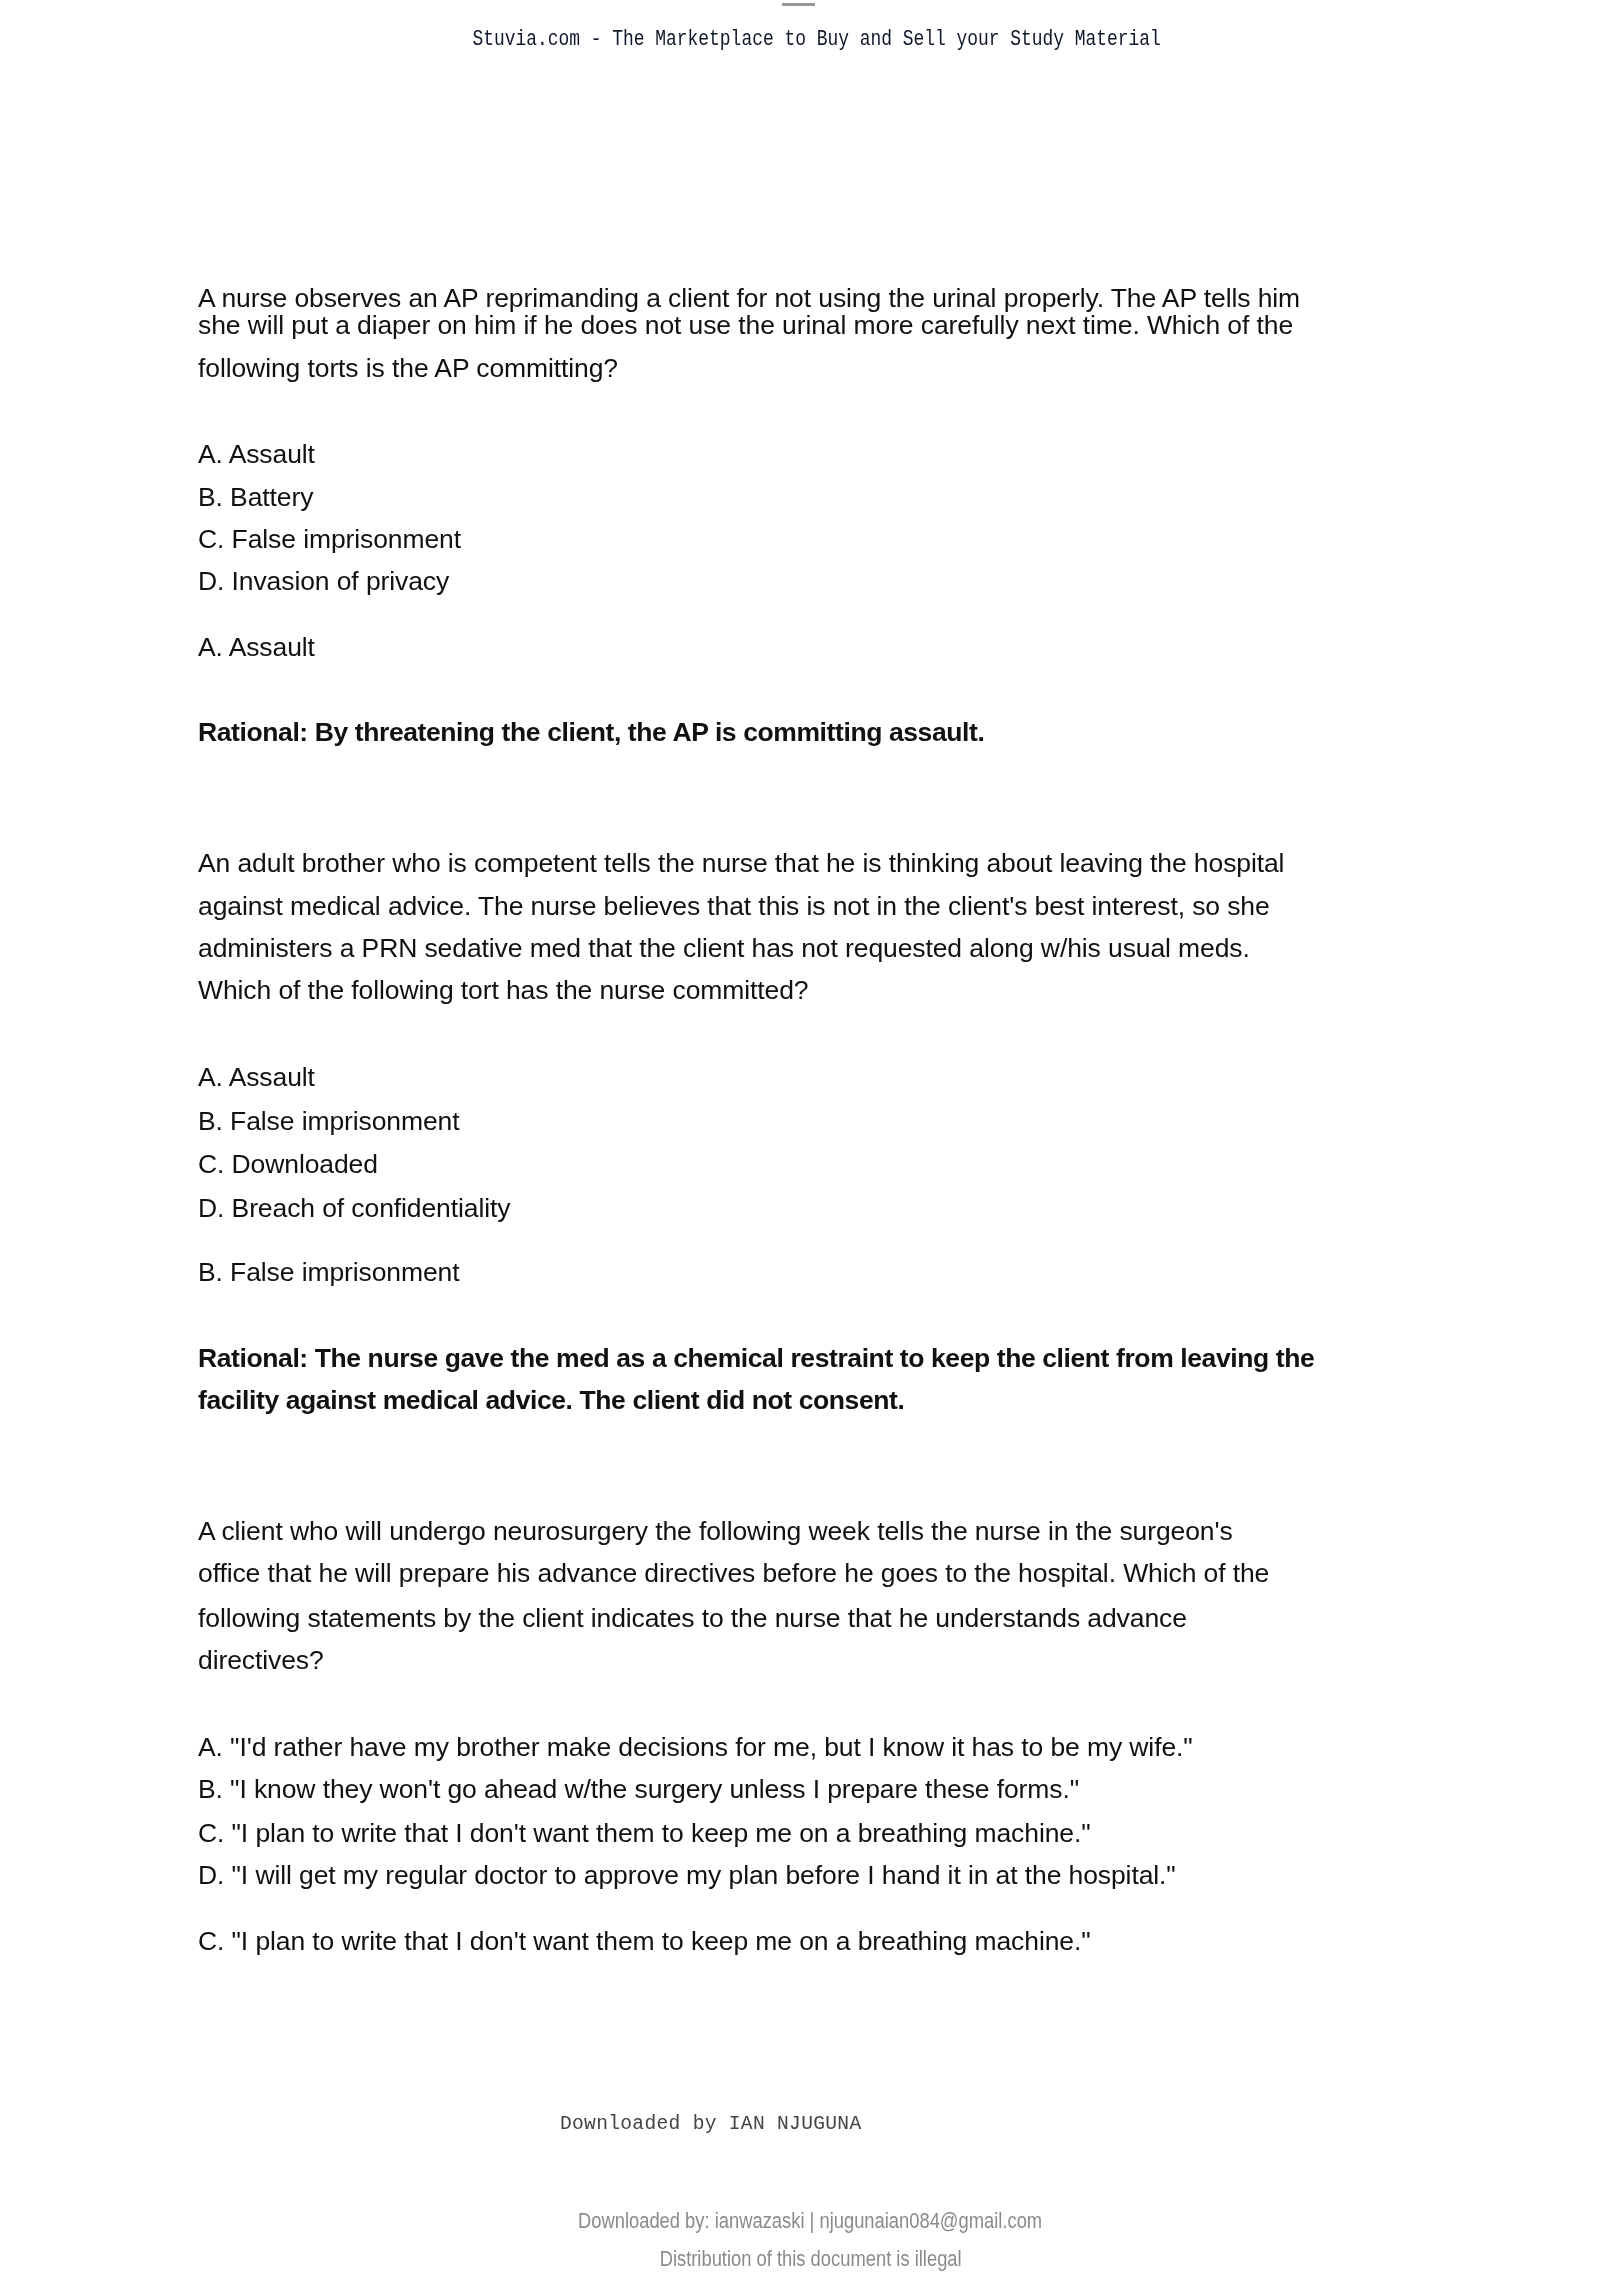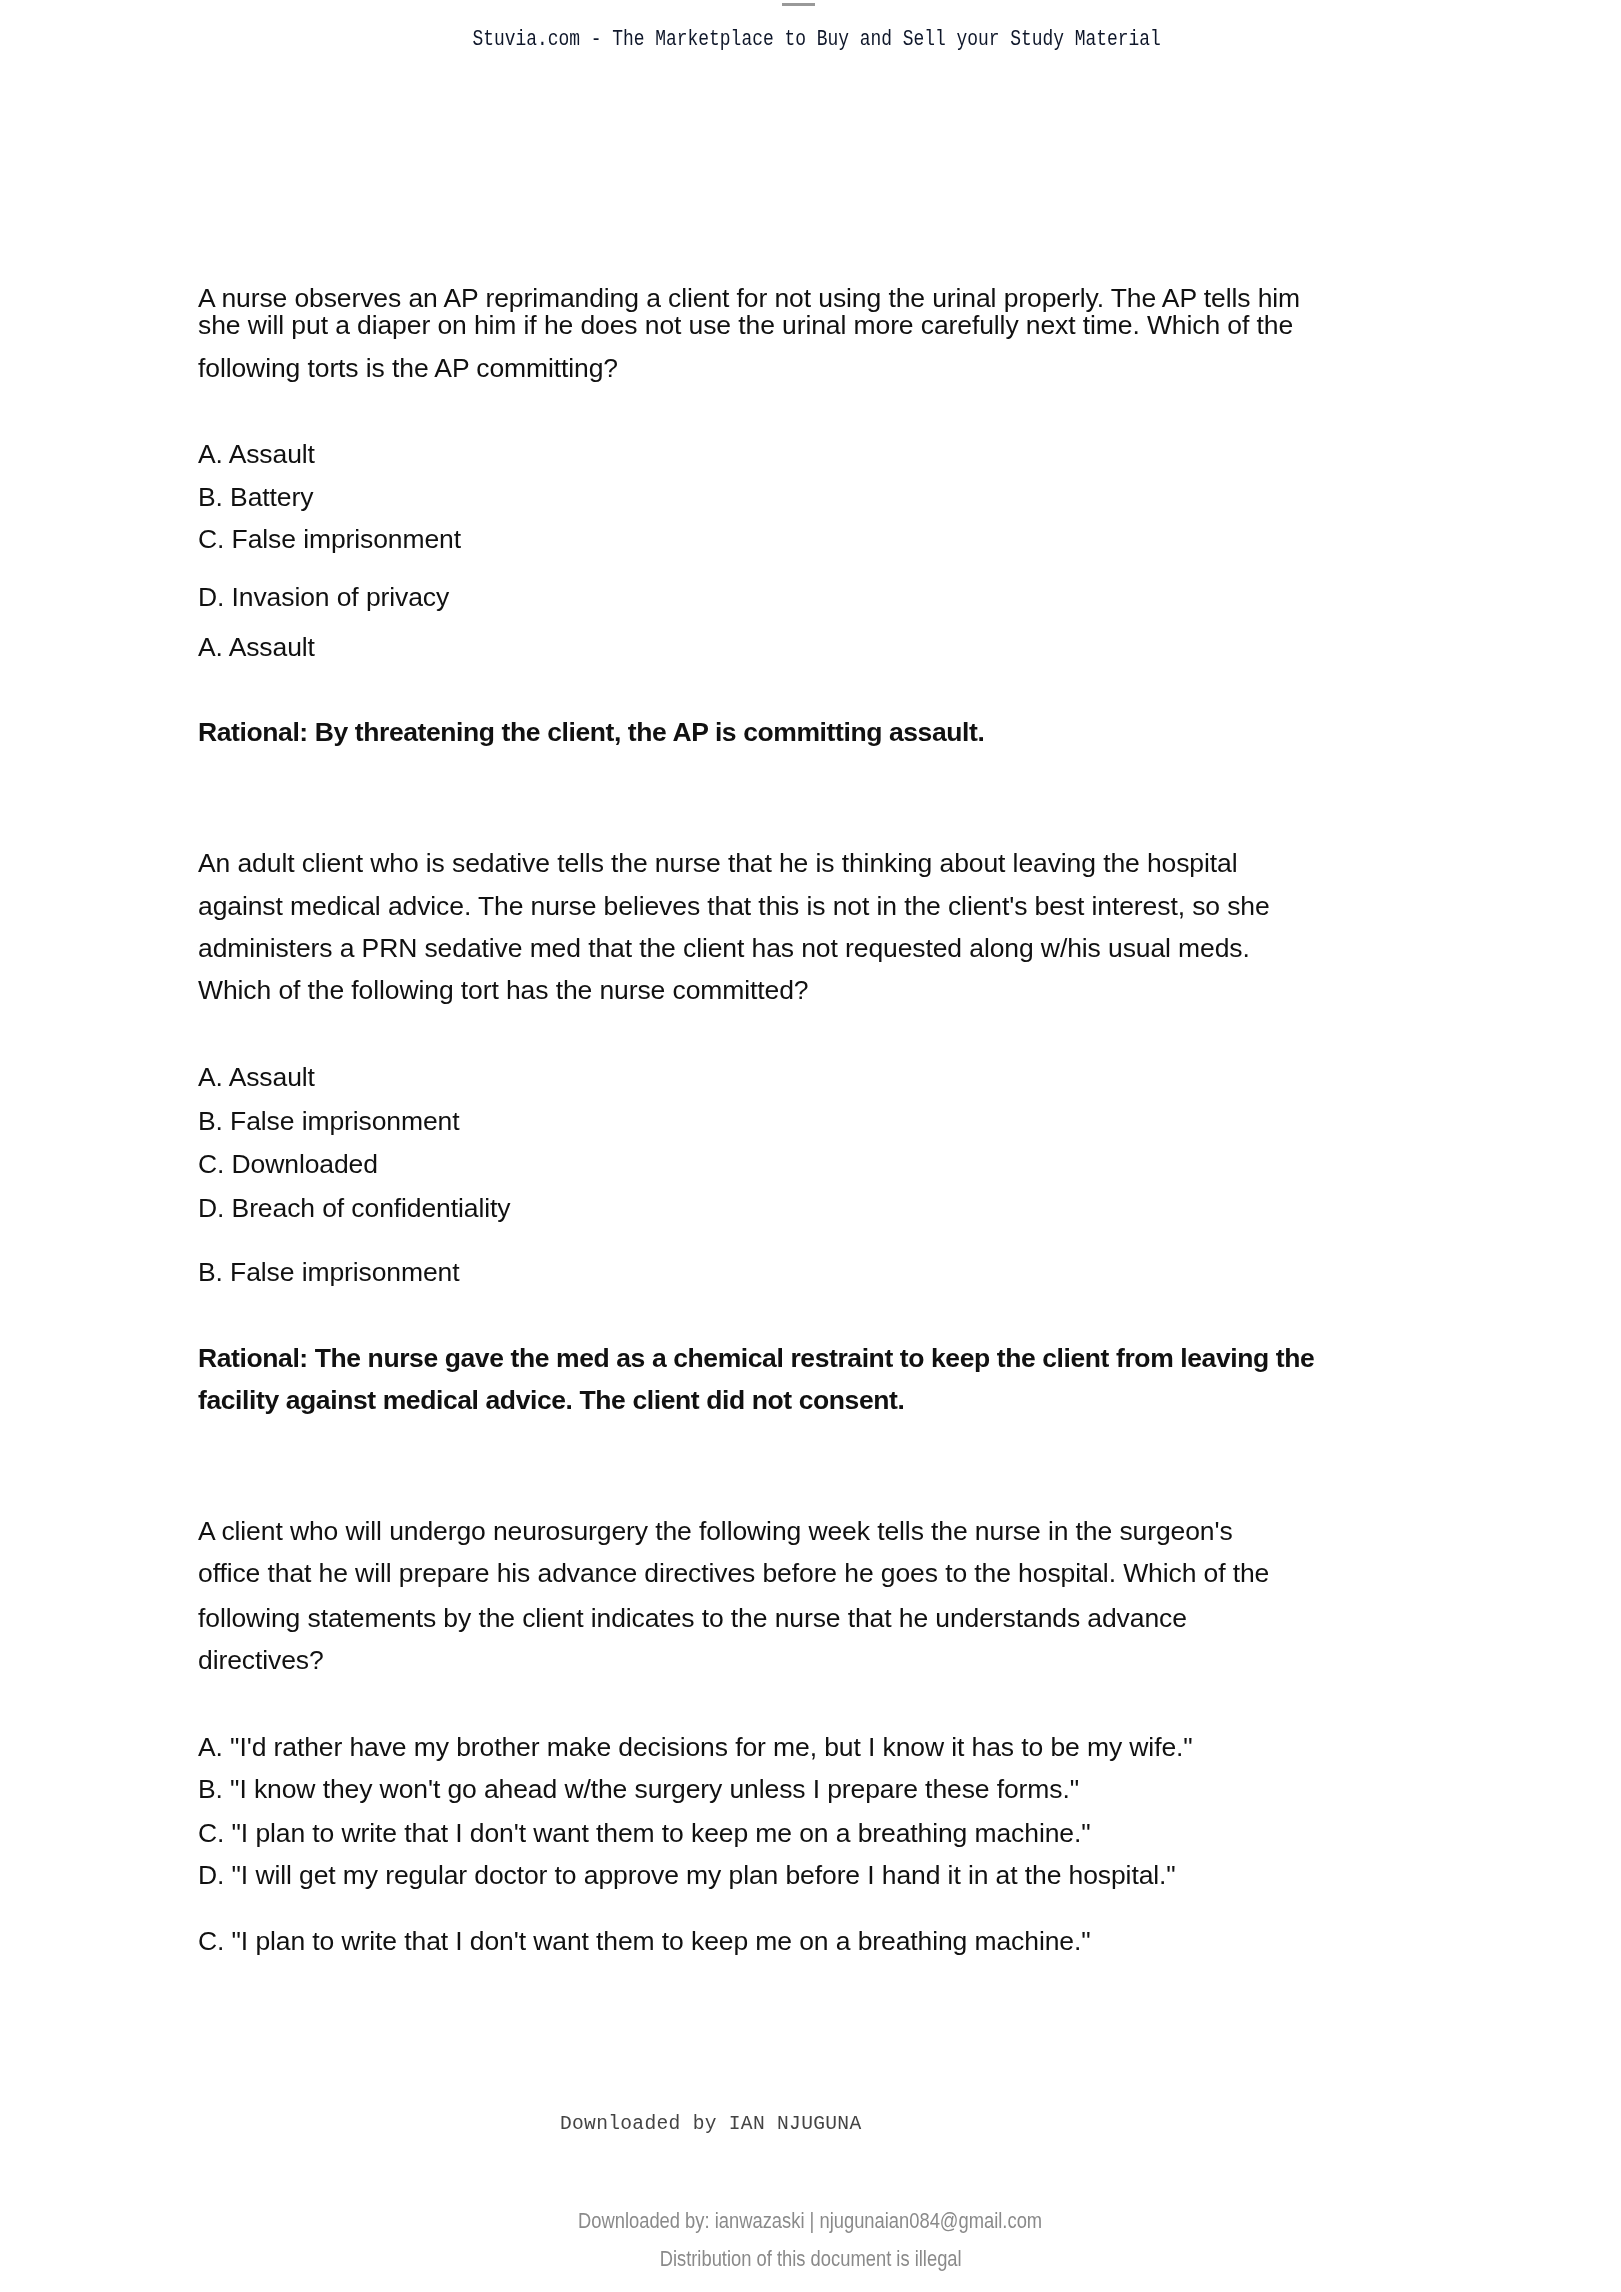--- a/index.html
+++ b/index.html
@@ -40,29 +40,29 @@
   </div>
 
   <div>
     <div class="ln" style="top:285px">A nurse observes an AP reprimanding a client for not using the urinal properly. The AP tells him</div>
     <div class="ln" style="top:312px">she will put a diaper on him if he does not use the urinal more carefully next time. Which of the</div>
     <div class="ln" style="top:355px">following torts is the AP committing?</div>
 
     <div class="ln" style="top:441px">A. Assault</div>
     <div class="ln" style="top:484px">B. Battery</div>
     <div class="ln" style="top:526px">C. False imprisonment</div>
-    <div class="ln" style="top:584px">D. Invasion of privacy</div>
+    <div class="ln" style="top:568px">D. Invasion of privacy</div>
 
     <div class="ln" style="top:634px">A. Assault</div>
 
     <div class="ln b" style="top:719px">Rational: By threatening the client, the AP is committing assault.</div>
   </div>
 
   <div>
-    <div class="ln" style="top:850px">An adult client who is sedative tells the nurse that he is thinking about leaving the hospital</div>
+    <div class="ln" style="top:850px">An adult brother who is competent tells the nurse that he is thinking about leaving the hospital</div>
     <div class="ln" style="top:893px">against medical advice. The nurse believes that this is not in the client's best interest, so she</div>
     <div class="ln" style="top:935px">administers a PRN sedative med that the client has not requested along w/his usual meds.</div>
     <div class="ln" style="top:977px">Which of the following tort has the nurse committed?</div>
 
     <div class="ln" style="top:1064px">A. Assault</div>
     <div class="ln" style="top:1108px">B. False imprisonment</div>
     <div class="ln" style="top:1151px">C. Downloaded</div>
     <div class="ln" style="top:1195px">D. Breach of confidentiality</div>
 
     <div class="ln" style="top:1259px">B. False imprisonment</div>

